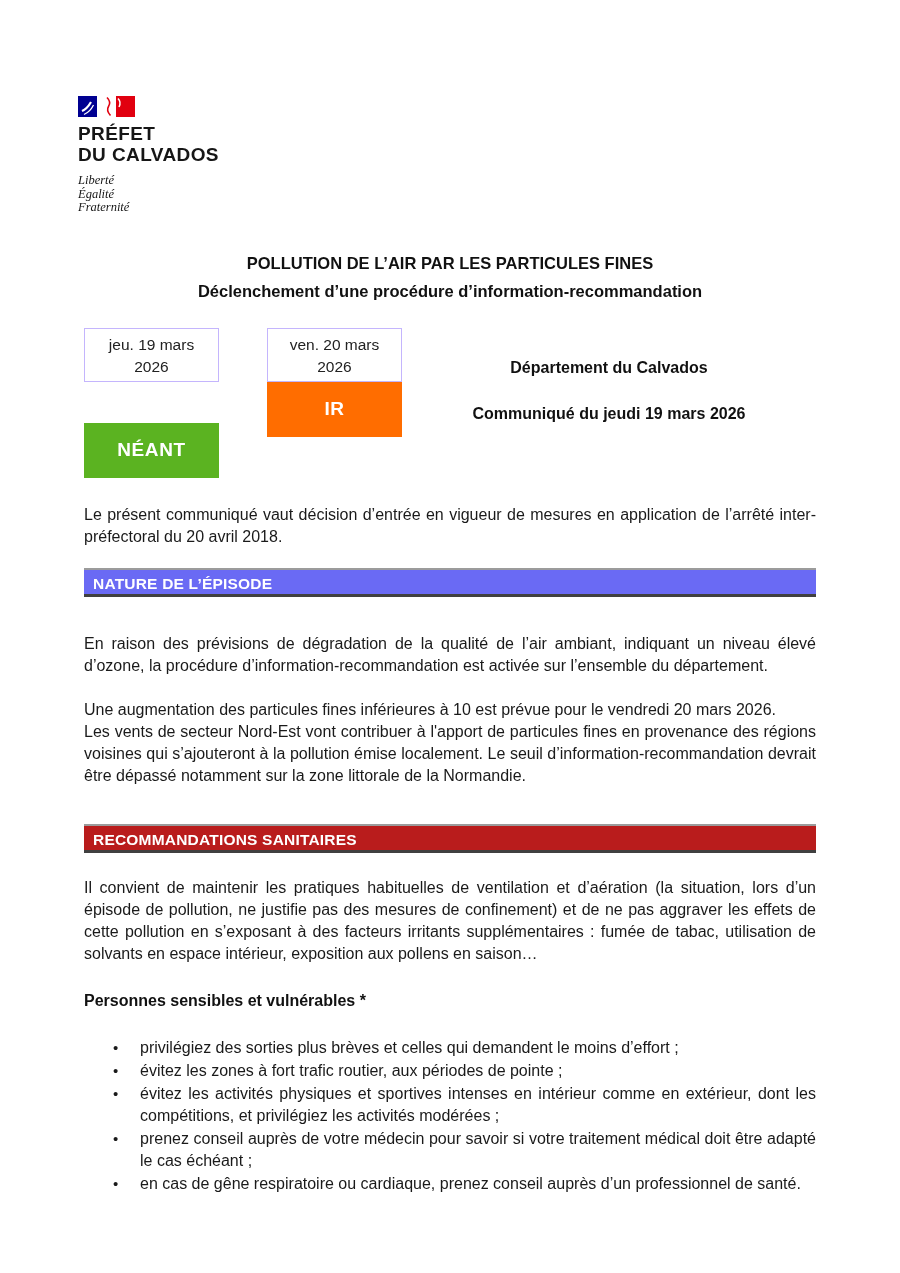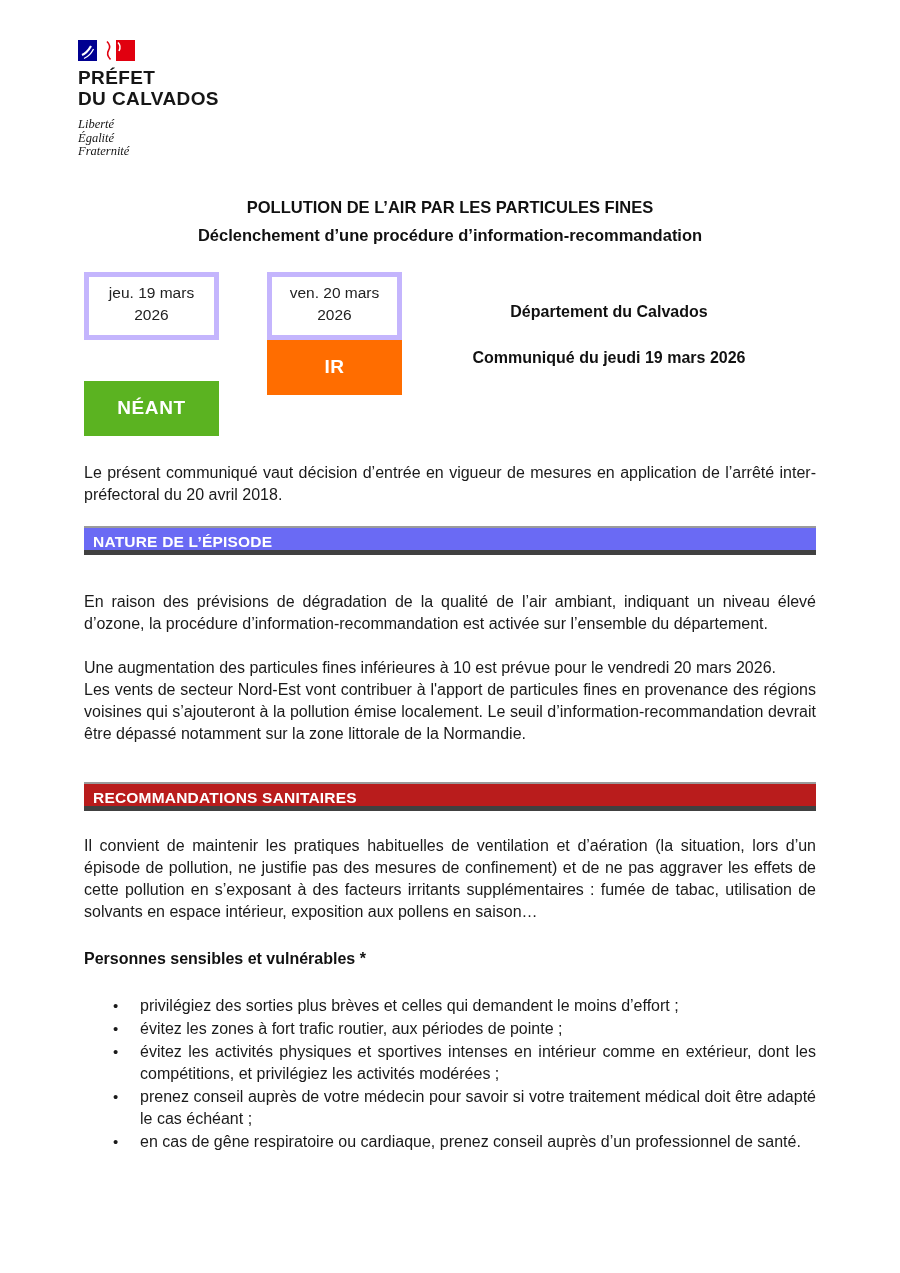--- a/index.html
+++ b/index.html
@@ -5,21 +5,21 @@
   html,body{margin:0;padding:0;background:#ffffff;}
   body{
     width:900px;height:1273px;
     font-family:"Liberation Sans", sans-serif;
     color:#1a1a1a;
     -webkit-font-smoothing:antialiased;
   }
   .page{
     box-sizing:border-box;
     width:900px;height:1273px;
-    padding:40px 84px 0 84px;
+    padding:96px 84px 0 84px;
     overflow:hidden;
   }
 
   
   .logo-block{margin-left:-6px;}
   .flag{display:block;}
   .institution{
     margin-top:6px;
     font-weight:700;
     font-size:19px;
@@ -49,22 +49,22 @@
   
   .forecast-row{
     margin-top:23px;
     display:flex;
     align-items:flex-start;
   }
   .day-box{width:135px;flex:0 0 auto;}
   .day-box + .day-box{margin-left:48px;}
   .day-header{
     box-sizing:border-box;
-    height:68px;
-    border:5px solid #c4b5fd;
+    height:54px;
+    border:1px solid #c4b5fd;
     background:#fff;
     text-align:center;
     font-size:15.5px;
     line-height:22px;
     padding-top:5px;
     color:#222;
   }
   .day-status{
     height:55px;
     display:flex;
@@ -94,21 +94,21 @@
     color:#1a1a1a;
   }
   .intro{margin-top:26px;}
 
   
   .banner{
     box-sizing:border-box;
     height:29px;
     line-height:27px;
     border-top:2px solid #9b9b9b;
-    border-bottom:5px solid #404040;
+    border-bottom:3px solid #404040;
     padding-left:9px;
     color:#ffffff;
     font-weight:700;
     font-size:15.5px;
     letter-spacing:0.2px;
     background:#6a6af4;
   }
   .banner-nature{margin-top:20px;}
   .banner-reco{margin-top:37px;}
 

